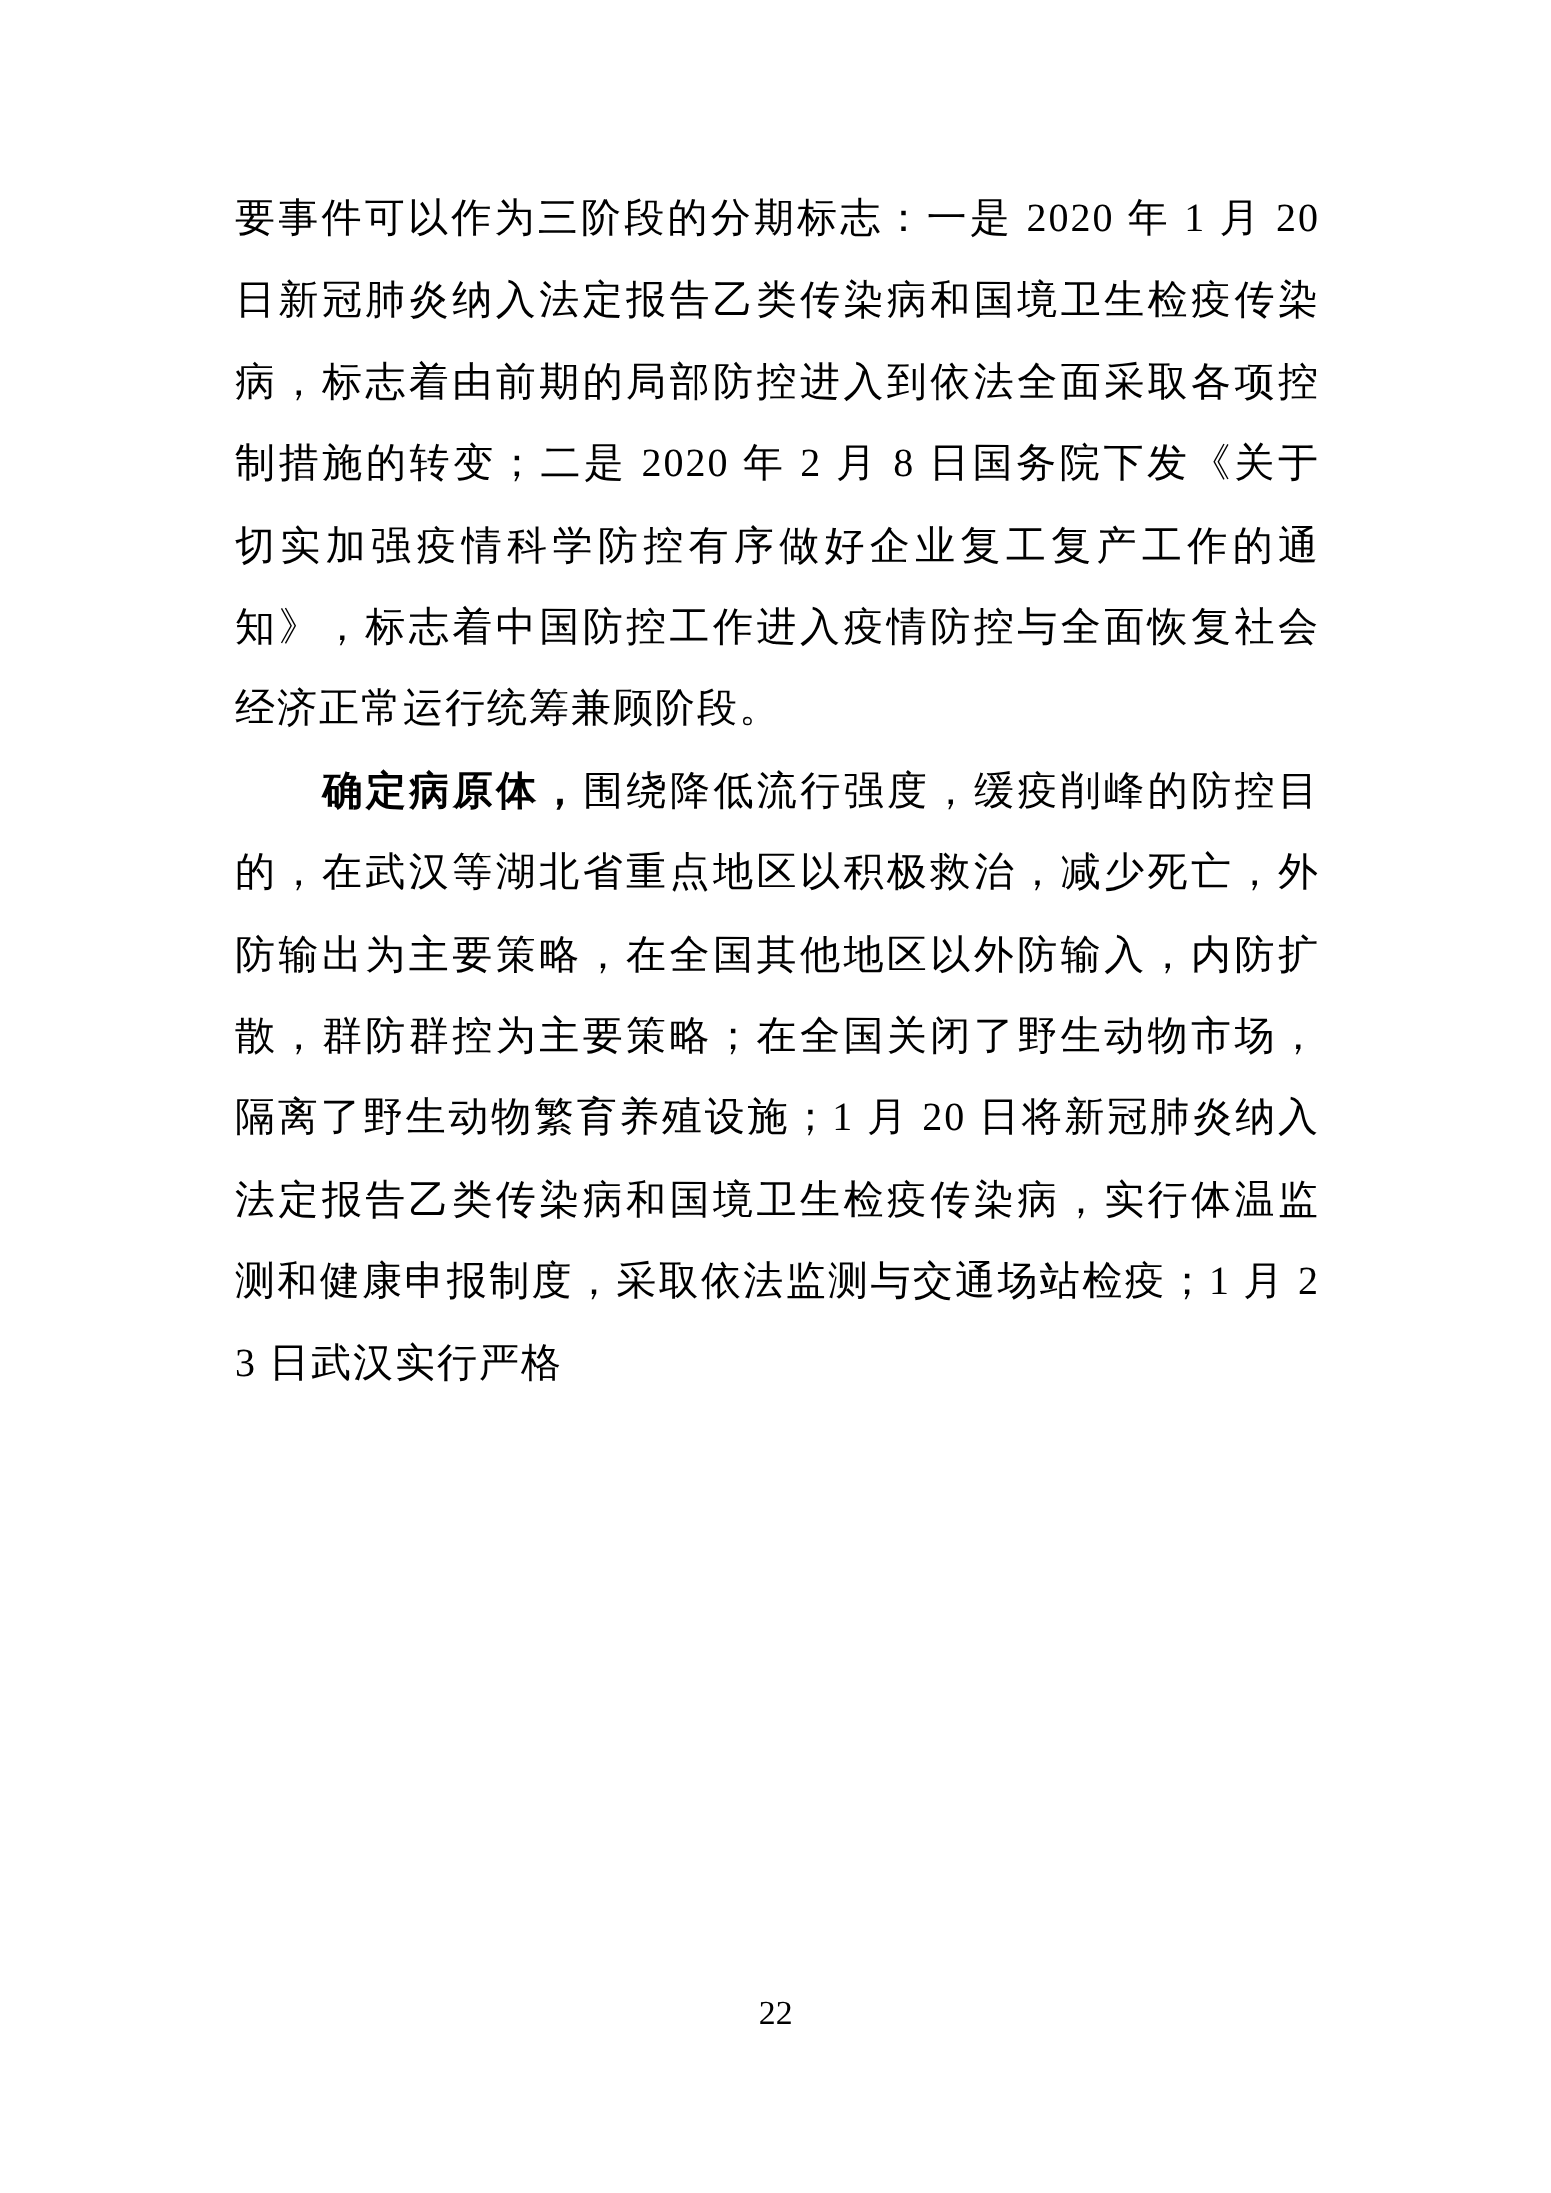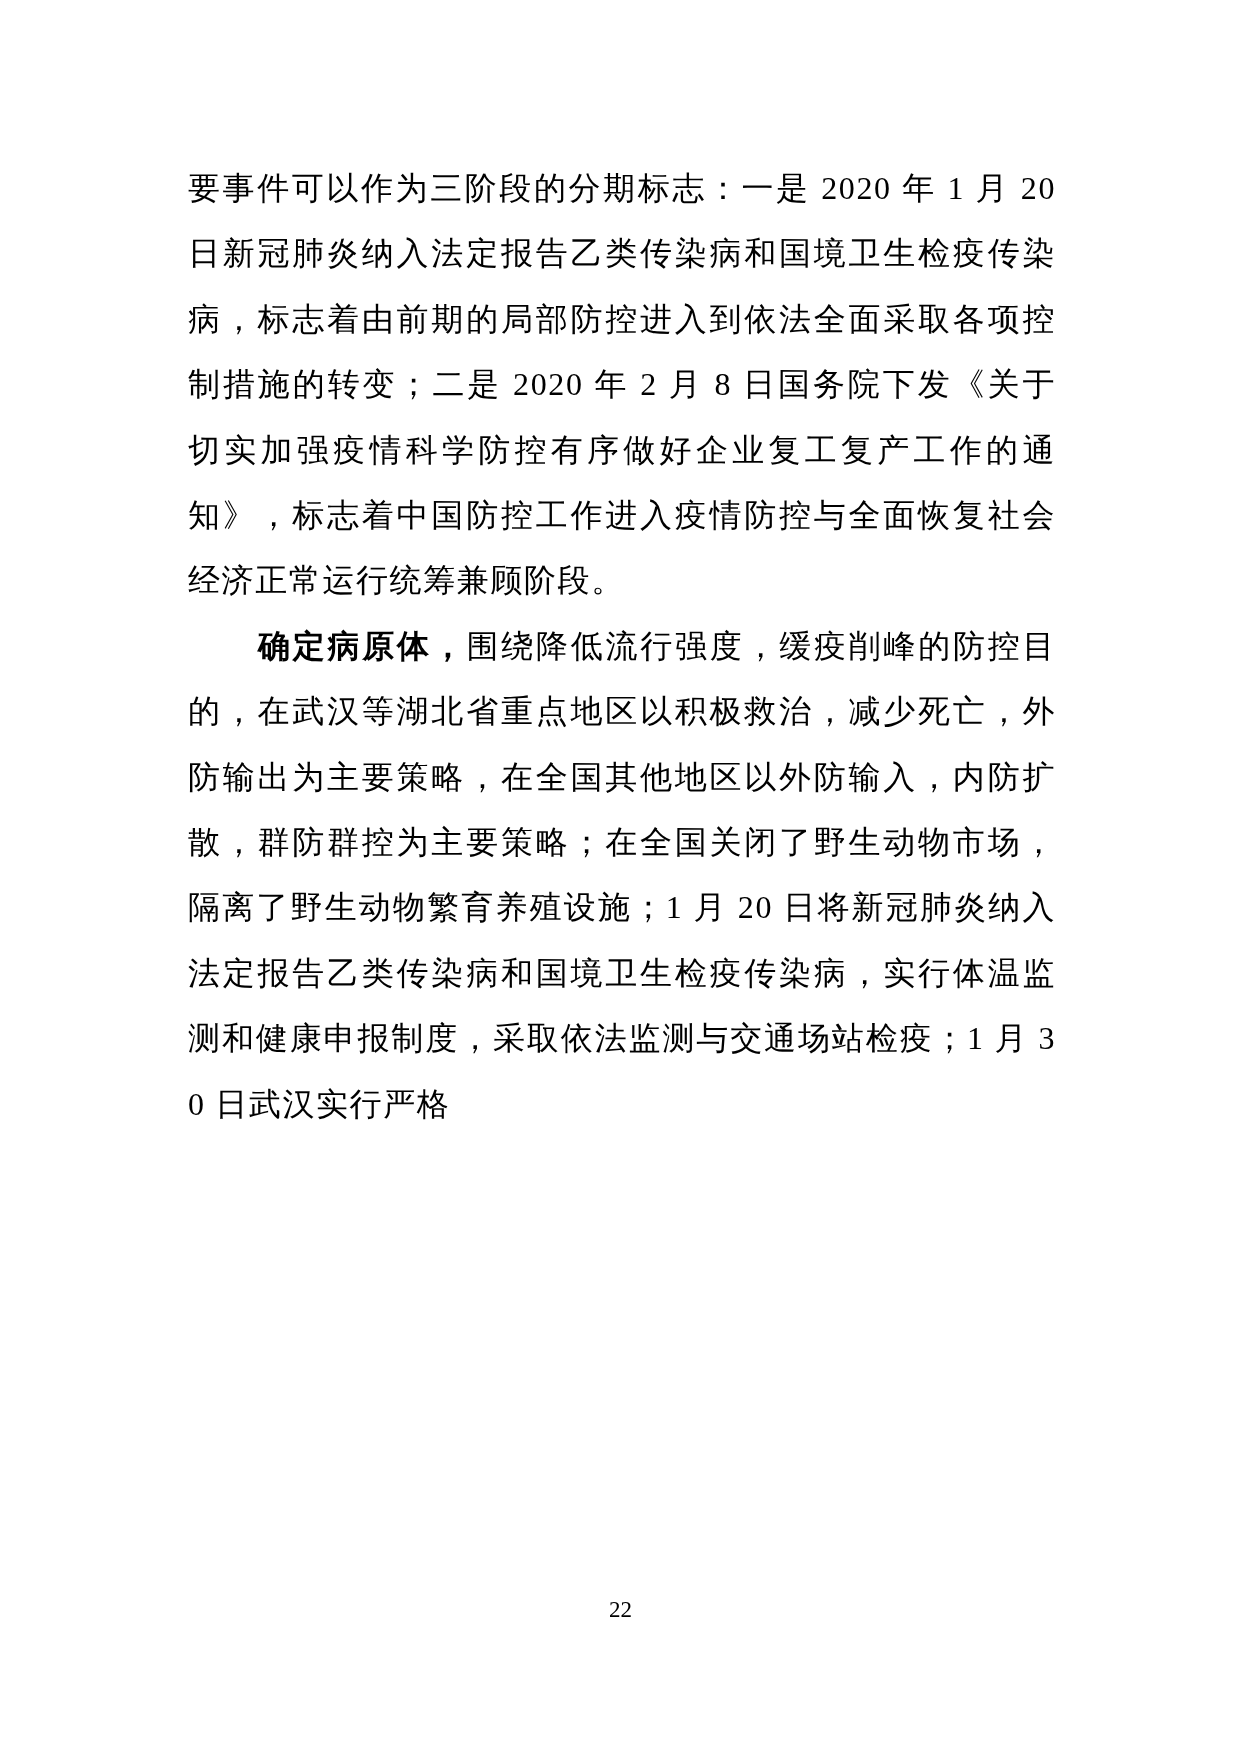--- a/index.html
+++ b/index.html
@@ -19,21 +19,21 @@
     position: absolute;
     left: 0;
     top: 0;
     width: 1241px;
     height: 1754px;
     background: #ffffff;
   }
   .content {
     position: absolute;
     left: 188px;
-    top: 156px;
+    top: 142px;
     width: 868px;
   }
   p.doc-para {
     margin: 0;
     padding: 0;
     font-size: 32px;
     line-height: 65.4px;
     letter-spacing: 1.6px;
     text-align: justify;
     text-justify: inter-character;
@@ -44,32 +44,32 @@
   }
   .lead-bold {
     font-weight: bold;
   }
   .page-number {
     position: absolute;
     left: 0;
     top: 1596px;
     width: 1241px;
     text-align: center;
-    font-size: 23px;
+    font-size: 27px;
     line-height: 28px;
     letter-spacing: 0;
   }
 </style>
 </head>
 <body>
 
 <div class="page">
   <div class="content">
 
     <p class="doc-para"><span>要事件可以作为三阶段的分期标志：一是 2020 年 1 月 20 日新冠肺炎纳入法定报告乙类传染病和国境卫生检疫传染病，标志着由前期的局部防控进入到依法全面采取各项控制措施的转变；二是 2020 年 2 月 8 日国务院下发《关于切实加强疫情科学防控有序做好企业复工复产工作的通知》，标志着中国防控工作进入疫情防控与全面恢复社会经济正常运行统筹兼顾阶段。</span></p>
 
 
-    <p class="doc-para indented"><span class="lead-bold">确定病原体，</span><span>围绕降低流行强度，缓疫削峰的防控目的，在武汉等湖北省重点地区以积极救治，减少死亡，外防输出为主要策略，在全国其他地区以外防输入，内防扩散，群防群控为主要策略；在全国关闭了野生动物市场，隔离了野生动物繁育养殖设施；1 月 20 日将新冠肺炎纳入法定报告乙类传染病和国境卫生检疫传染病，实行体温监测和健康申报制度，采取依法监测与交通场站检疫；1 月 30 日武汉实行严格</span></p>
+    <p class="doc-para indented"><span class="lead-bold">确定病原体，</span><span>围绕降低流行强度，缓疫削峰的防控目的，在武汉等湖北省重点地区以积极救治，减少死亡，外防输出为主要策略，在全国其他地区以外防输入，内防扩散，群防群控为主要策略；在全国关闭了野生动物市场，隔离了野生动物繁育养殖设施；1 月 20 日将新冠肺炎纳入法定报告乙类传染病和国境卫生检疫传染病，实行体温监测和健康申报制度，采取依法监测与交通场站检疫；1 月 23 日武汉实行严格</span></p>
 
   </div>
 
   <div class="page-number">22</div>
 </div>
 
 </body></html>

